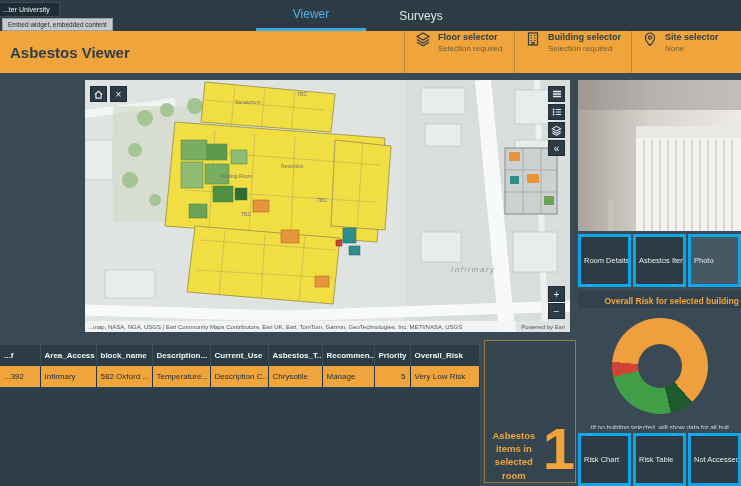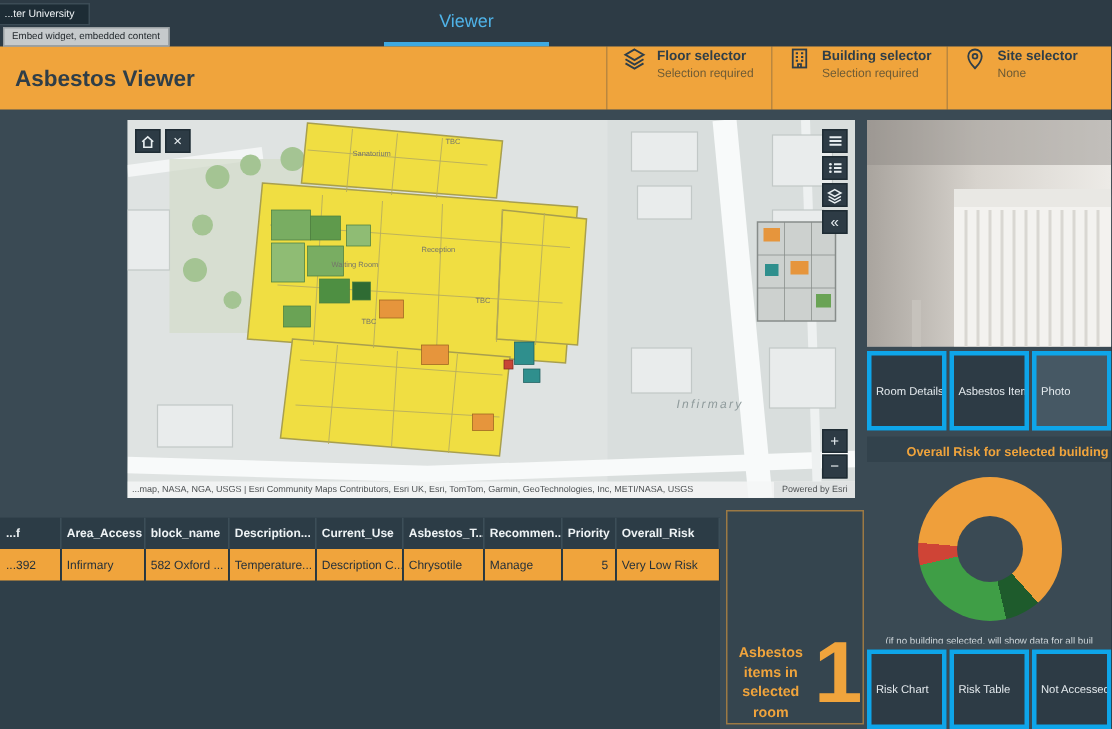--- a/index.html
+++ b/index.html
@@ -70,20 +70,21 @@
 
   .maplabel{font-family:"Liberation Sans",sans-serif}
 </style>
 </head>
 <body>
 
 <div class="app">
 
   <div class="topbar">
     <div class="tab active">Viewer</div>
+    <div class="tab">Surveys</div>
   </div>
   <div class="embed-chip">...ter University</div>
   <div class="embed-tip">Embed widget, embedded content</div>
 
   <div class="header">
     <div class="header-title">Asbestos Viewer</div>
     <div class="selectors">
       <div class="selector">
         <span class="selector-icon">
           <svg width="16" height="16" viewBox="0 0 16 16" fill="none" stroke="#2f3e48" stroke-width="1.3">

